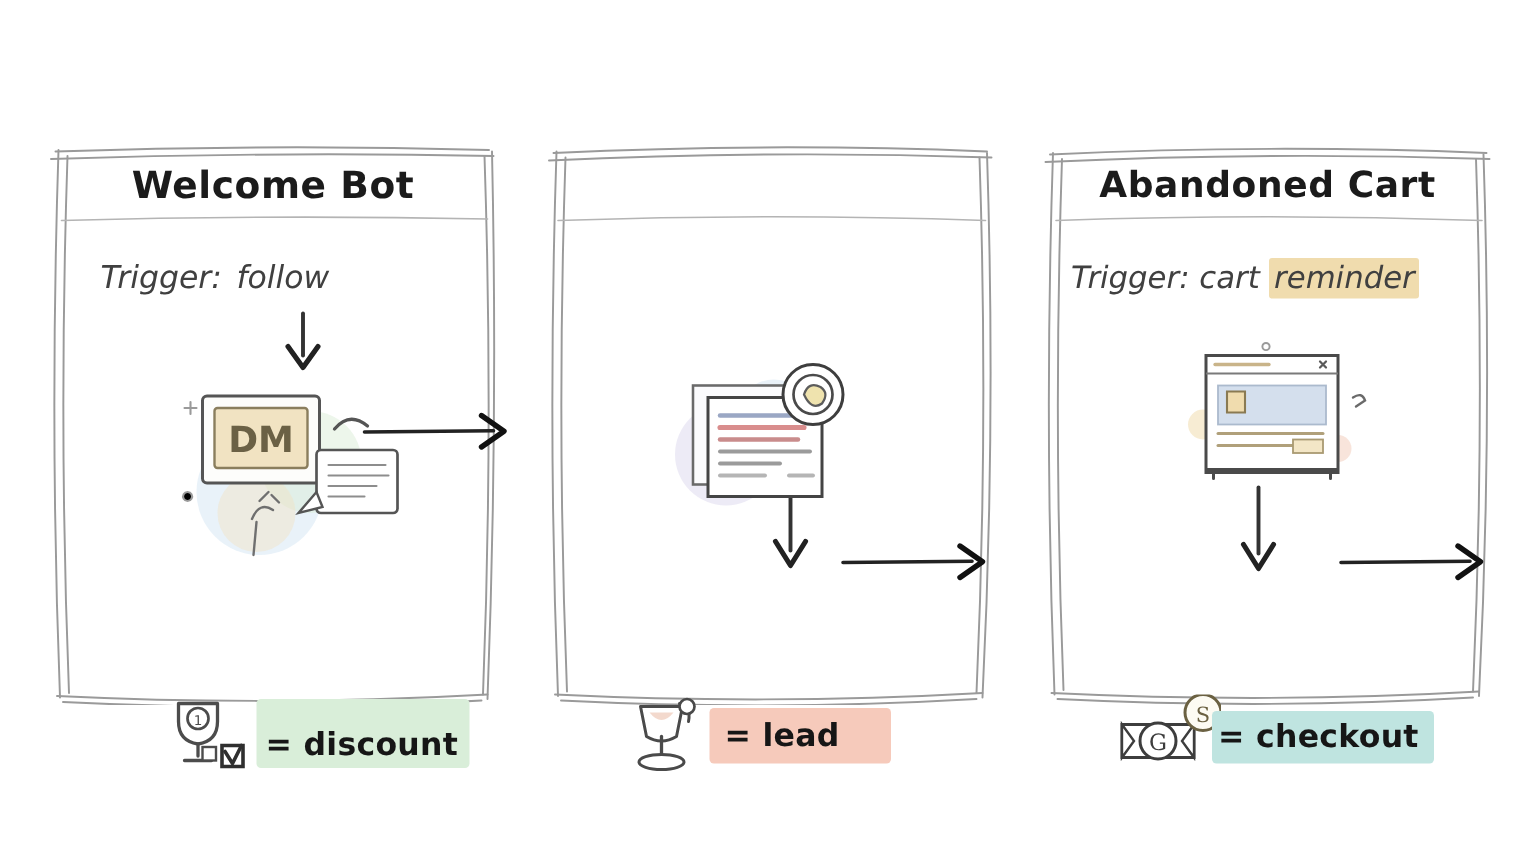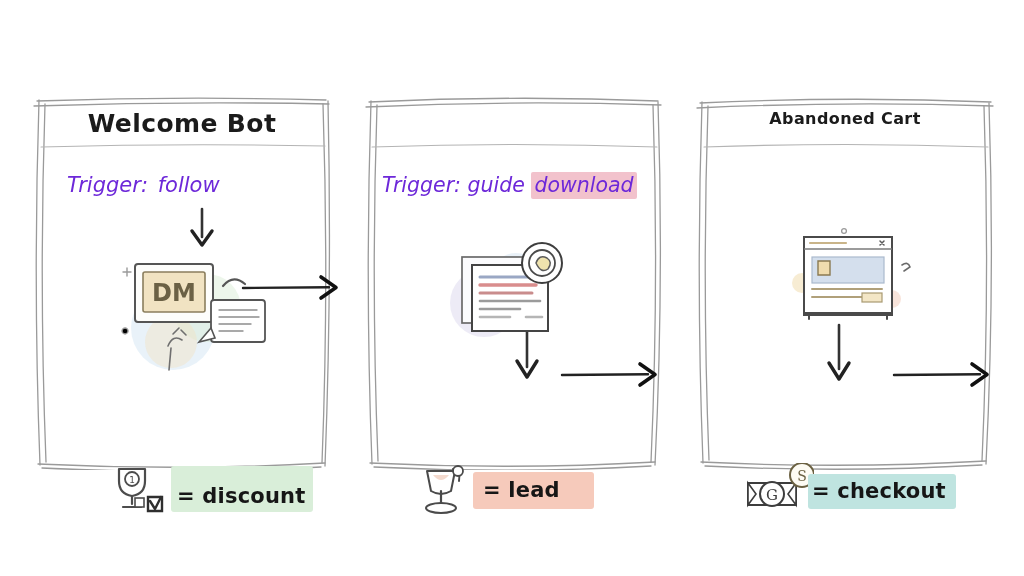--- a/index.html
+++ b/index.html
@@ -30,29 +30,29 @@
     position:absolute;
     top:14px;left:0;width:100%;
     text-align:center;
     font-family:"DejaVu Sans", sans-serif;
     font-size:25px;
     font-weight:600;
     letter-spacing:.4px;
     color:#1b1b1b;
     white-space:nowrap;
   }
-  .card-3 .card-title{font-size:16px;}
+  .card-3 .card-title{font-size:24px;}
 
   .trigger{
     position:absolute;
     top:78px;
     left:34px;
     font-size:21px;
     font-style:italic;
-    color:#6d28d9;
+    color:#404040;
     white-space:nowrap;
     font-family:"DejaVu Sans", sans-serif;
   }
   .card-2 .trigger{left:18px;font-size:20.5px;}
   .card-3 .trigger{left:18px;font-size:20.5px;}
   .trigger .hl{
     padding:1px 3px 2px 3px;
     border-radius:2px;
   }
 
@@ -173,24 +173,20 @@
           <path d="M13 10 Q7 190 14 366"></path>
           <path d="M6 368 Q150 375 291 367"></path>
           <path d="M10 372 Q150 379 287 371"></path>
         </g>
         <g fill="none" stroke="#b4b4b4" stroke-width="1.1" stroke-linecap="round">
           <path d="M8 52 Q150 47 293 52"></path>
         </g>
       </svg>
 
 
-      <div class="trigger">
-        <span>Trigger:</span>
-        <span>guide </span><span class="hl" style="background:#f2c2cc;">download</span>
-      </div>
 
       <svg class="arrow-right" style="left:196px;top:265px;" width="110" height="30" viewBox="0 0 110 30">
         <path d="M2 15 L88 14.2" stroke="#222" stroke-width="2.4" fill="none" stroke-linecap="round"></path>
         <path d="M80 4 L95 14.5 L80 25" stroke="#111" stroke-width="3.6" fill="none" stroke-linecap="round" stroke-linejoin="round"></path>
       </svg>
 
       <svg class="arrow-down" style="left:146px;top:230px;" width="34" height="58" viewBox="0 0 34 58">
         <path d="M17 2 L17 42" stroke="#333" stroke-width="2.6" fill="none" stroke-linecap="round"></path>
         <path d="M7 36 L17 52 L27 36" stroke="#222" stroke-width="3.4" fill="none" stroke-linecap="round" stroke-linejoin="round"></path>
       </svg>
@@ -239,20 +235,24 @@
           <path d="M5 367 Q150 374 290 366"></path>
           <path d="M9 371 Q150 378 286 370"></path>
         </g>
         <g fill="none" stroke="#b4b4b4" stroke-width="1.1" stroke-linecap="round">
           <path d="M8 52 Q150 47 292 52"></path>
         </g>
       </svg>
 
       <div class="card-title">Abandoned Cart</div>
 
+      <div class="trigger">
+        <span>Trigger:</span>
+        <span>cart </span><span class="hl" style="background:#f0dcae;">reminder</span>
+      </div>
 
       <svg class="arrow-right" style="left:196px;top:265px;" width="110" height="30" viewBox="0 0 110 30">
         <path d="M2 15 L88 14.2" stroke="#222" stroke-width="2.4" fill="none" stroke-linecap="round"></path>
         <path d="M80 4 L95 14.5 L80 25" stroke="#111" stroke-width="3.6" fill="none" stroke-linecap="round" stroke-linejoin="round"></path>
       </svg>
 
       <svg class="arrow-down" style="left:126px;top:228px;" width="34" height="62" viewBox="0 0 34 62">
         <path d="M17 2 L17 46" stroke="#333" stroke-width="2.6" fill="none" stroke-linecap="round"></path>
         <path d="M7 40 L17 56 L27 40" stroke="#222" stroke-width="3.4" fill="none" stroke-linecap="round" stroke-linejoin="round"></path>
       </svg>

